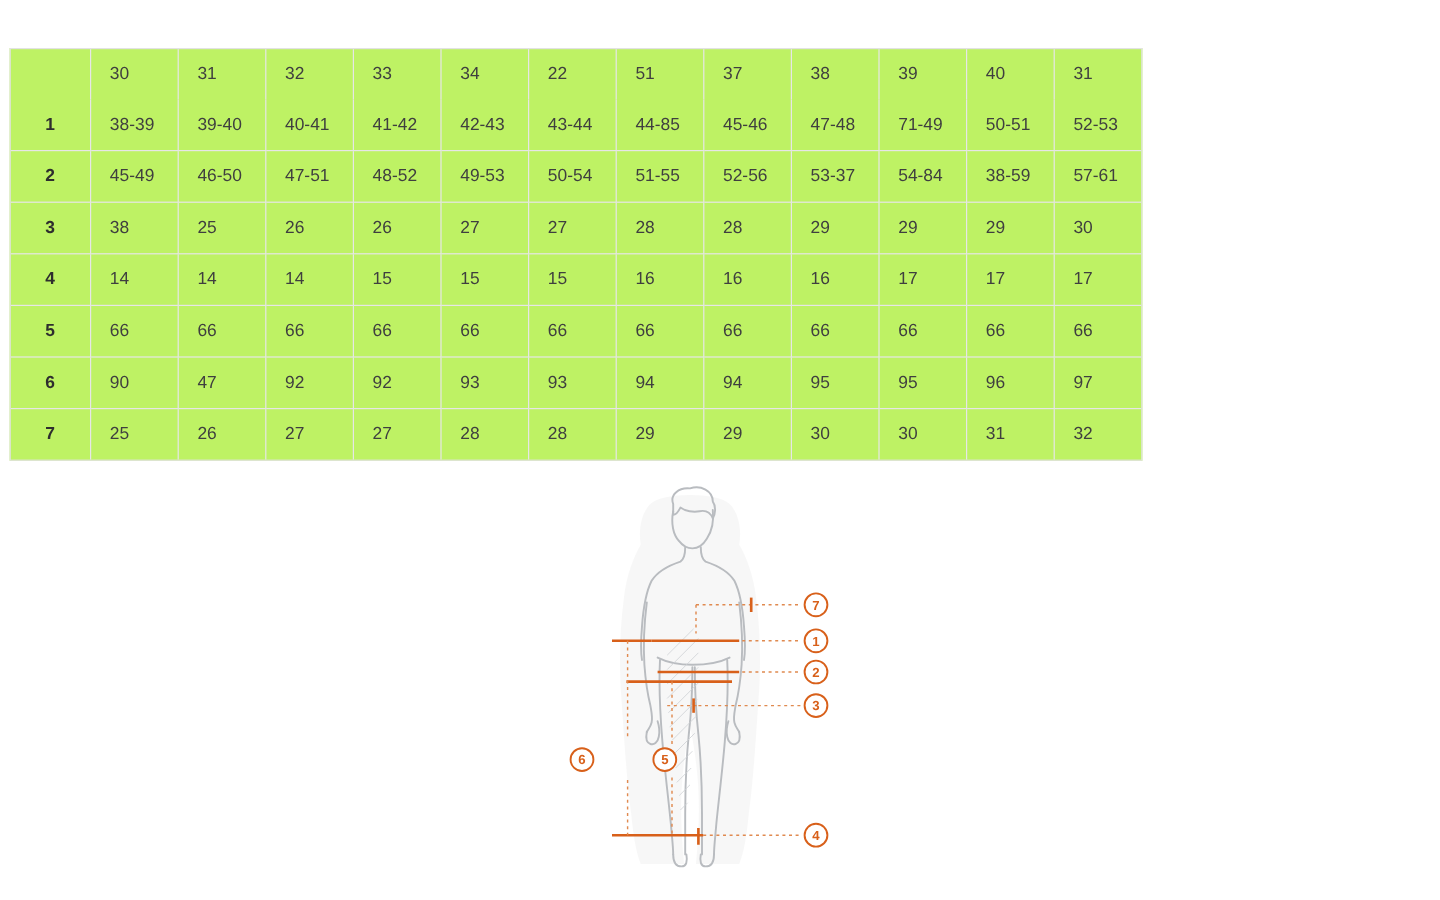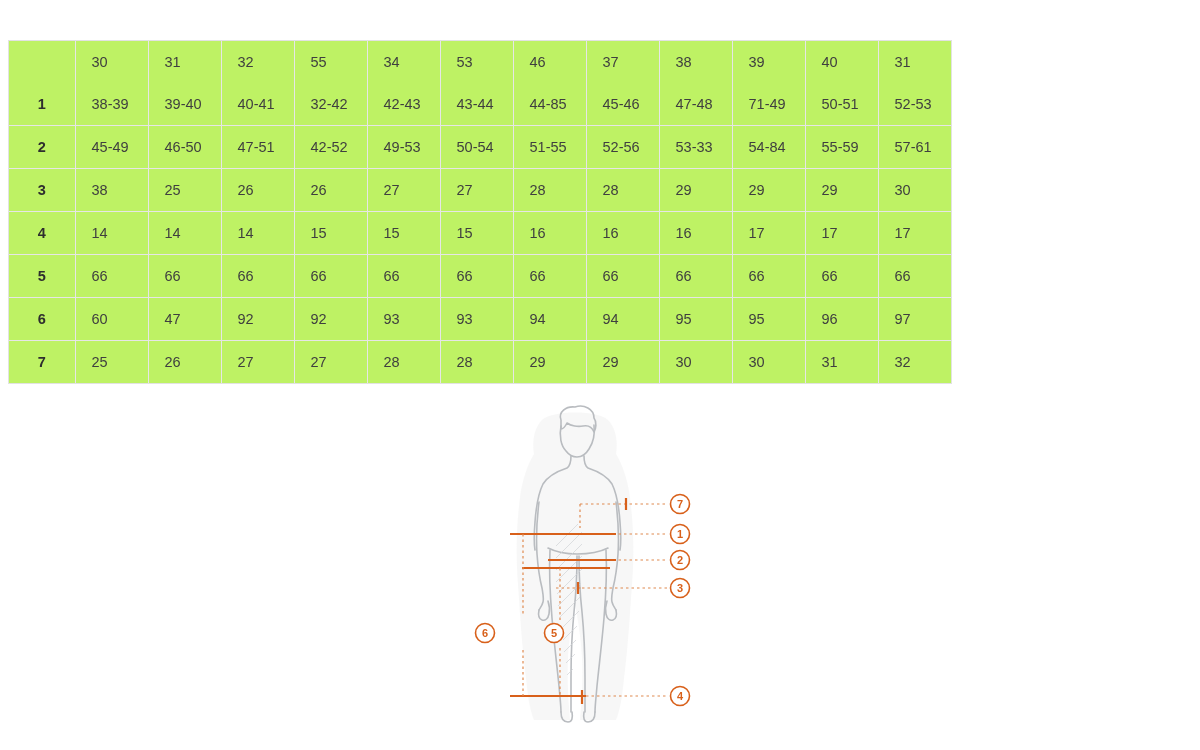--- a/index.html
+++ b/index.html
@@ -99,60 +99,60 @@
     <table class="size-table">
       <colgroup>
         <col class="rowhead">
       </colgroup>
       <thead>
         <tr>
           <th class="corner"></th>
           <th>30</th>
           <th>31</th>
           <th>32</th>
-          <th>55</th>
+          <th>33</th>
           <th>34</th>
-          <th>53</th>
-          <th>46</th>
+          <th>22</th>
+          <th>51</th>
           <th>37</th>
           <th>38</th>
           <th>39</th>
           <th>40</th>
           <th>31</th>
         </tr>
       </thead>
       <tbody>
         <tr>
           <th class="rh">1</th>
           <td>38-39</td>
           <td>39-40</td>
           <td>40-41</td>
-          <td>32-42</td>
+          <td>41-42</td>
           <td>42-43</td>
           <td>43-44</td>
           <td>44-85</td>
           <td>45-46</td>
           <td>47-48</td>
           <td>71-49</td>
           <td>50-51</td>
           <td>52-53</td>
         </tr>
         <tr>
           <th class="rh">2</th>
           <td>45-49</td>
           <td>46-50</td>
           <td>47-51</td>
-          <td>42-52</td>
+          <td>48-52</td>
           <td>49-53</td>
           <td>50-54</td>
           <td>51-55</td>
           <td>52-56</td>
-          <td>53-33</td>
+          <td>53-37</td>
           <td>54-84</td>
-          <td>55-59</td>
+          <td>38-59</td>
           <td>57-61</td>
         </tr>
         <tr>
           <th class="rh">3</th>
           <td>38</td>
           <td>25</td>
           <td>26</td>
           <td>26</td>
           <td>27</td>
           <td>27</td>
@@ -188,21 +188,21 @@
           <td>66</td>
           <td>66</td>
           <td>66</td>
           <td>66</td>
           <td>66</td>
           <td>66</td>
           <td>66</td>
         </tr>
         <tr>
           <th class="rh">6</th>
-          <td>60</td>
+          <td>90</td>
           <td>47</td>
           <td>92</td>
           <td>92</td>
           <td>93</td>
           <td>93</td>
           <td>94</td>
           <td>94</td>
           <td>95</td>
           <td>95</td>
           <td>96</td>

